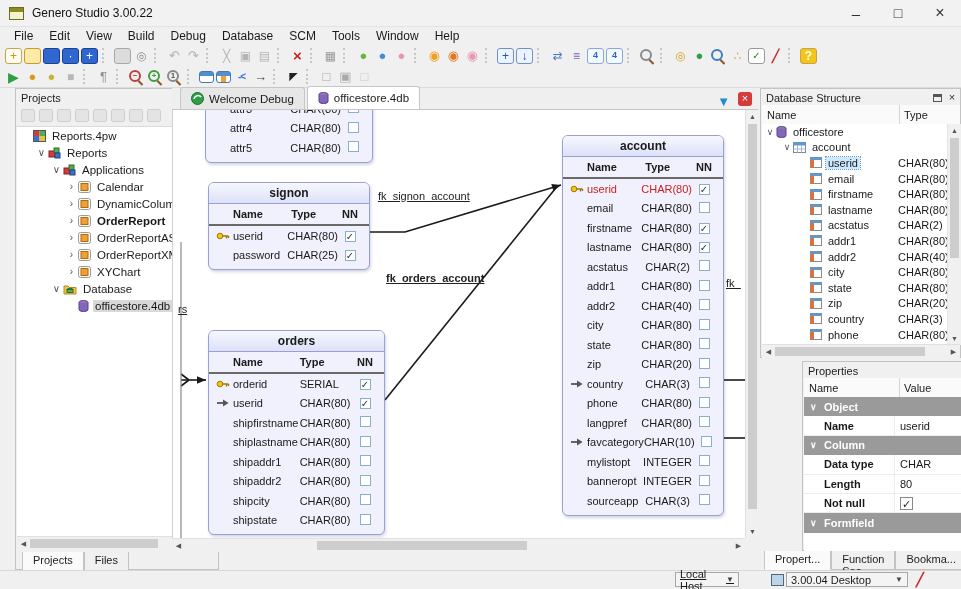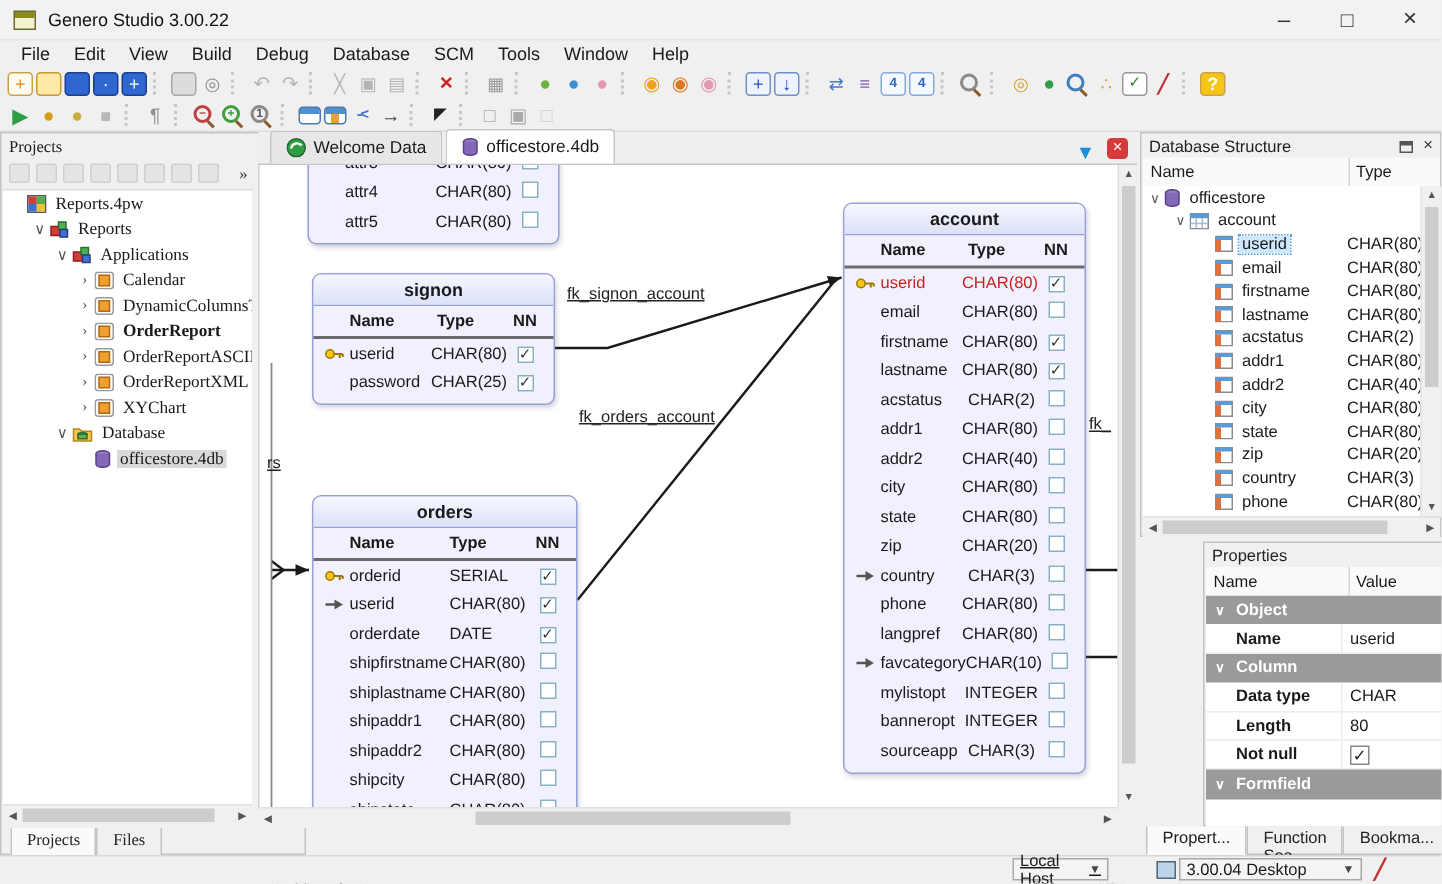--- a/index.html
+++ b/index.html
@@ -219,21 +219,21 @@
       <span class="tbi trel">-&lt;</span>
       <span class="tbi" style="color: rgb(68, 68, 68); font-size: 13px; font-weight: bold;">→</span>
       <span class="grip"></span>
       <span class="tbi" style="color: rgb(34, 34, 34); font-size: 11px;">◤</span>
       <span class="grip"></span>
       <span class="tbi" style="color: rgb(170, 170, 170); font-size: 13px;">□</span>
       <span class="tbi" style="color: rgb(170, 170, 170); font-size: 13px;">▣</span>
       <span class="tbi" style="color: rgb(204, 204, 204); font-size: 13px;">□</span>
     </div>
 
-  <div class="panel" style="left:0;top:88px;width:204px;height:482px;font-family:Liberation Serif, serif;">
+  <div class="panel" style="left:15px;top:88px;width:204px;height:482px;">
     <div class="phead">
       <span>Projects</span>
       <span class="phbtns">
         <span class="fbtn"></span>
         <span class="xbtn"></span>
       </span>
     </div>
     <div class="ptoolbar" id="projects-toolbar">
         <span class="ptool"></span>
         <span class="ptool"></span>
@@ -377,21 +377,21 @@
   <div class="center">
     <div class="ctabs" id="center-tabs">
         <span class="ctab">
           <span class="ticon">
             <svg xmlns="http://www.w3.org/2000/svg" width="13" height="13">
               <circle cx="6.5" cy="6.5" r="6" fill="#2f9e44" stroke="#1d6b2c"></circle>
               <path d="M3 7 a4 4 0 0 1 7 -2" stroke="#fff" stroke-width="1.6" fill="none"></path>
               <path d="M9.2 3.4 l1.6 1 -1.9 0.7 Z" fill="#fff"></path>
             </svg>
           </span>
-          <span>Welcome Data</span>
+          <span>Welcome Debug</span>
         </span>
         <span class="ctab on">
           <span class="ticon">
             <svg xmlns="http://www.w3.org/2000/svg" width="11" height="12">
               <ellipse cx="5.5" cy="2.5" rx="4.5" ry="2" fill="#9a7ec2" stroke="#5a3f8a"></ellipse>
               <path d="M1 2.5 V9.5 a4.5 2 0 0 0 9 0 V2.5" fill="#8468b8" stroke="#5a3f8a"></path>
             </svg>
           </span>
           <span>officestore.4db</span>
         </span>
@@ -485,26 +485,20 @@
                   <path d="M7 1.6 L12.6 5 L7 8.4 Z" fill="#555"></path>
                 </svg>
               </span>
             </span>
             <span class="er-name">userid</span>
             <span class="er-type">CHAR(80)</span>
             <span class="er-nn"><span class="cb on"></span></span>
           </div>
           <div class="er-row">
             <span class="er-ic"></span>
-            <span class="er-name">orderdate</span>
-            <span class="er-type">DATE</span>
-            <span class="er-nn"><span class="cb on"></span></span>
-          </div>
-          <div class="er-row">
-            <span class="er-ic"></span>
             <span class="er-name">shipfirstname</span>
             <span class="er-type">CHAR(80)</span>
             <span class="er-nn"><span class="cb"></span></span>
           </div>
           <div class="er-row">
             <span class="er-ic"></span>
             <span class="er-name">shiplastname</span>
             <span class="er-type">CHAR(80)</span>
             <span class="er-nn"><span class="cb"></span></span>
           </div>
@@ -658,21 +652,21 @@
             <span class="er-nn"><span class="cb"></span></span>
           </div>
           <div class="er-row">
             <span class="er-ic"></span>
             <span class="er-name">sourceapp</span>
             <span class="er-type">CHAR(3)</span>
             <span class="er-nn"><span class="cb"></span></span>
           </div>
         </div>
         <span class="fk-label" style="left: 205px; top: 80px;">fk_signon_account</span>
-        <span class="fk-label" style="left: 213px; top: 162px;">fk_orders_account</span>
+        <span class="fk-label" style="left: 213px; top: 162px; font-weight: bold;">fk_orders_account</span>
         <span class="fk-label" style="left: 553px; top: 167px;">fk_</span>
         <span class="fk-label" style="left: 5px; top: 193px;">rs</span>
       </div>
     <div class="sb" style="left:573px;top:22px;width:13px;height:428px;border-left:1px solid #e0e0e0;">
       <span class="sba u" style="left:0;top:0;"></span>
       <div class="thumb" style="left:2px;top:14px;width:9px;height:385px;"></div>
       <span class="sba d" style="left:0;bottom:0;"></span>
     </div>
     <div class="sb" style="left:0;top:450px;width:573px;height:13px;border-top:1px solid #e0e0e0;">
       <span class="sba l" style="left:0;top:0;"></span>

